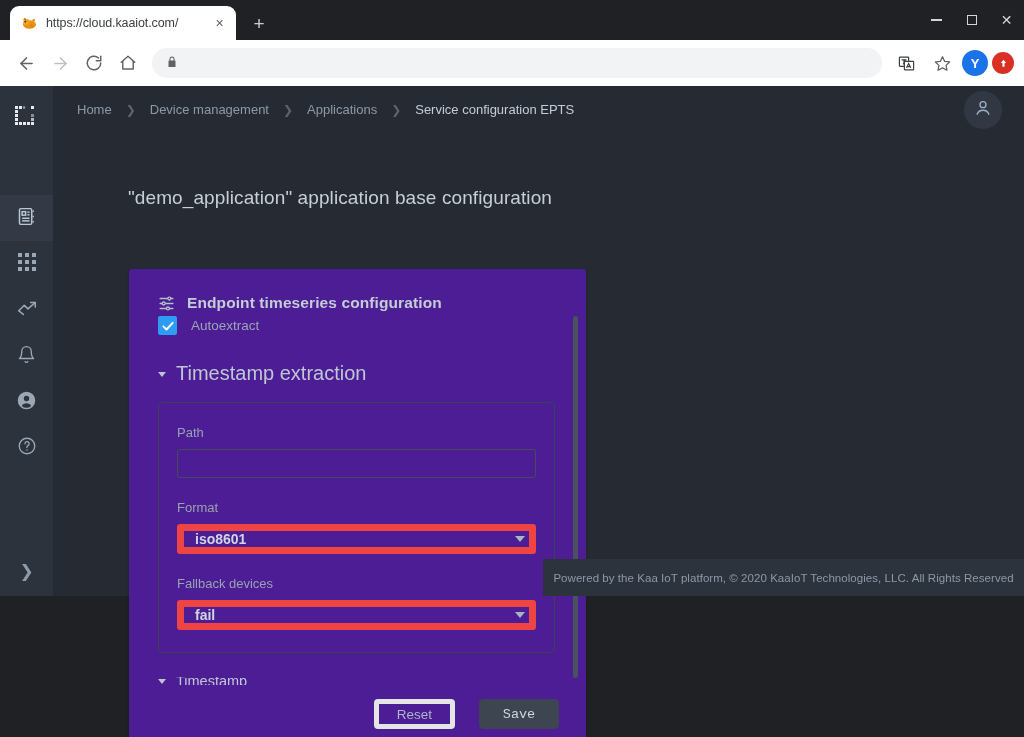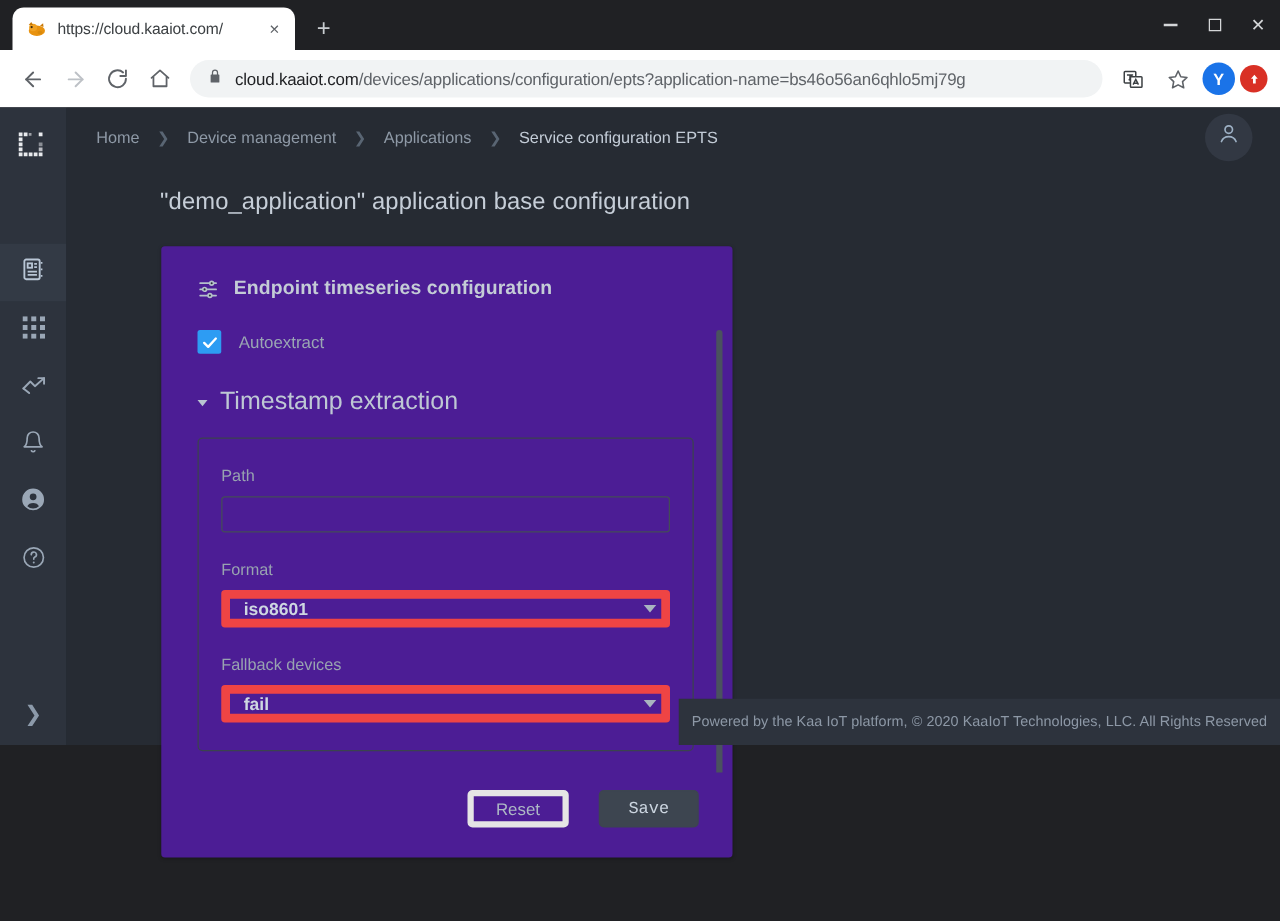--- a/index.html
+++ b/index.html
@@ -110,21 +110,21 @@
   }
   .side-item.active { background: #333a45; color: #b9c6d6; }
   .side-expand {
     position: absolute; bottom: 8px; left: 0; width: 53px; height: 34px;
     display: flex; align-items: center; justify-content: center;
     color: #8c9aaa; font-size: 17px;
   }
 
   .content {
     flex: 1; position: relative; background: #262b33;
-    display: flex; flex-direction: column; min-width: 0;
+    display: flex; flex-direction: column; min-width: 0; gap: 36px;
   }
 
   .topbar {
     height: 47px; display: flex; align-items: center;
     padding: 0 22px 0 23px; flex: 0 0 47px;
   }
   .crumbs { display: flex; align-items: center; gap: 0; flex: 1; }
   .crumb {
     font-size: 13px; color: #8e99a6; padding: 0 1px;
   }
@@ -154,21 +154,21 @@
     padding: 25px 0 0 29px; flex: 0 0 auto;
   }
   .card-header-title {
     font-size: 15.5px; color: #c4ccd6; font-weight: bold;
     letter-spacing: 0.1px;
   }
   .tune-icon { width: 17px; height: 17px; display: block; }
 
   .card-scroll {
     flex: 1; position: relative; overflow: hidden;
-    margin-top: 24px; padding: 0 0 0 29px;
+    margin-top: 4px; padding: 0 0 0 29px;
   }
   .scrollbar-track {
     position: absolute; right: 8px; top: 0; bottom: 16px; width: 5px;
   }
   .scrollbar-thumb {
     position: absolute; top: 0; left: 0; width: 5px; height: 362px;
     background: #4a525e; border-radius: 3px;
   }
 
   .check-row { display: flex; align-items: center; gap: 14px; }
@@ -314,21 +314,20 @@
           <path d="M5 10v10h14V10"></path>
       </svg>
     </div>
 
     <div class="omnibox">
       <span>
         <svg width="12" height="12" viewBox="0 0 24 24" fill="#5f6368">
           <path d="M12 1a5 5 0 0 0-5 5v3H6a1 1 0 0 0-1 1v11a1 1 0 0 0 1 1h12a1 1 0 0 0 1-1V10a1 1 0 0 0-1-1h-1V6a5 5 0 0 0-5-5zm0 2a3 3 0 0 1 3 3v3H9V6a3 3 0 0 1 3-3z"></path>
         </svg>
       </span>
-      <span class="omni-url"><span class="host">cloud.kaaiot.com</span><span>/devices/applications/configuration/epts?application-name=bs46o56an6qhlo5mj79g</span></span>
     </div>
 
     <div class="tb-right">
       <div class="tb-btn">
         <svg width="17" height="17" viewBox="0 0 24 24" fill="none" stroke="#3c4043" stroke-width="1.7">
           <rect x="2" y="3" width="13" height="13" rx="1"></rect>
           <path d="M5 7h7M8.5 7v6M7 13c2-1 3-3 3-6"></path>
           <rect x="9" y="9" width="13" height="12" rx="1" fill="#fff"></rect>
           <path d="M12 18l3-6 3 6M13 16.5h4"></path>
         </svg>

